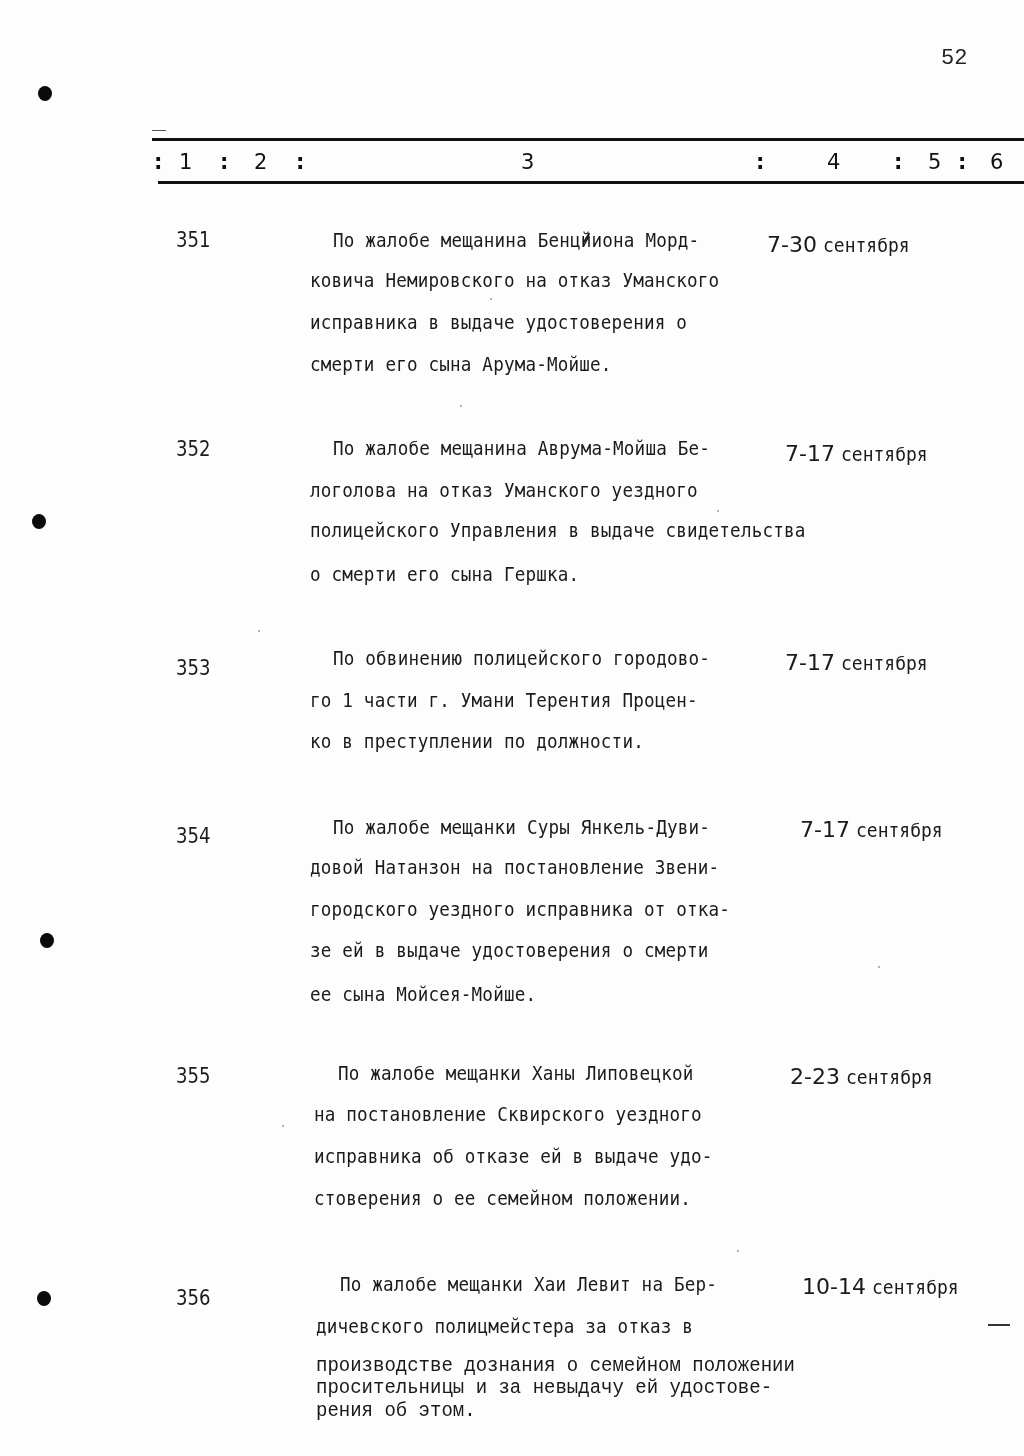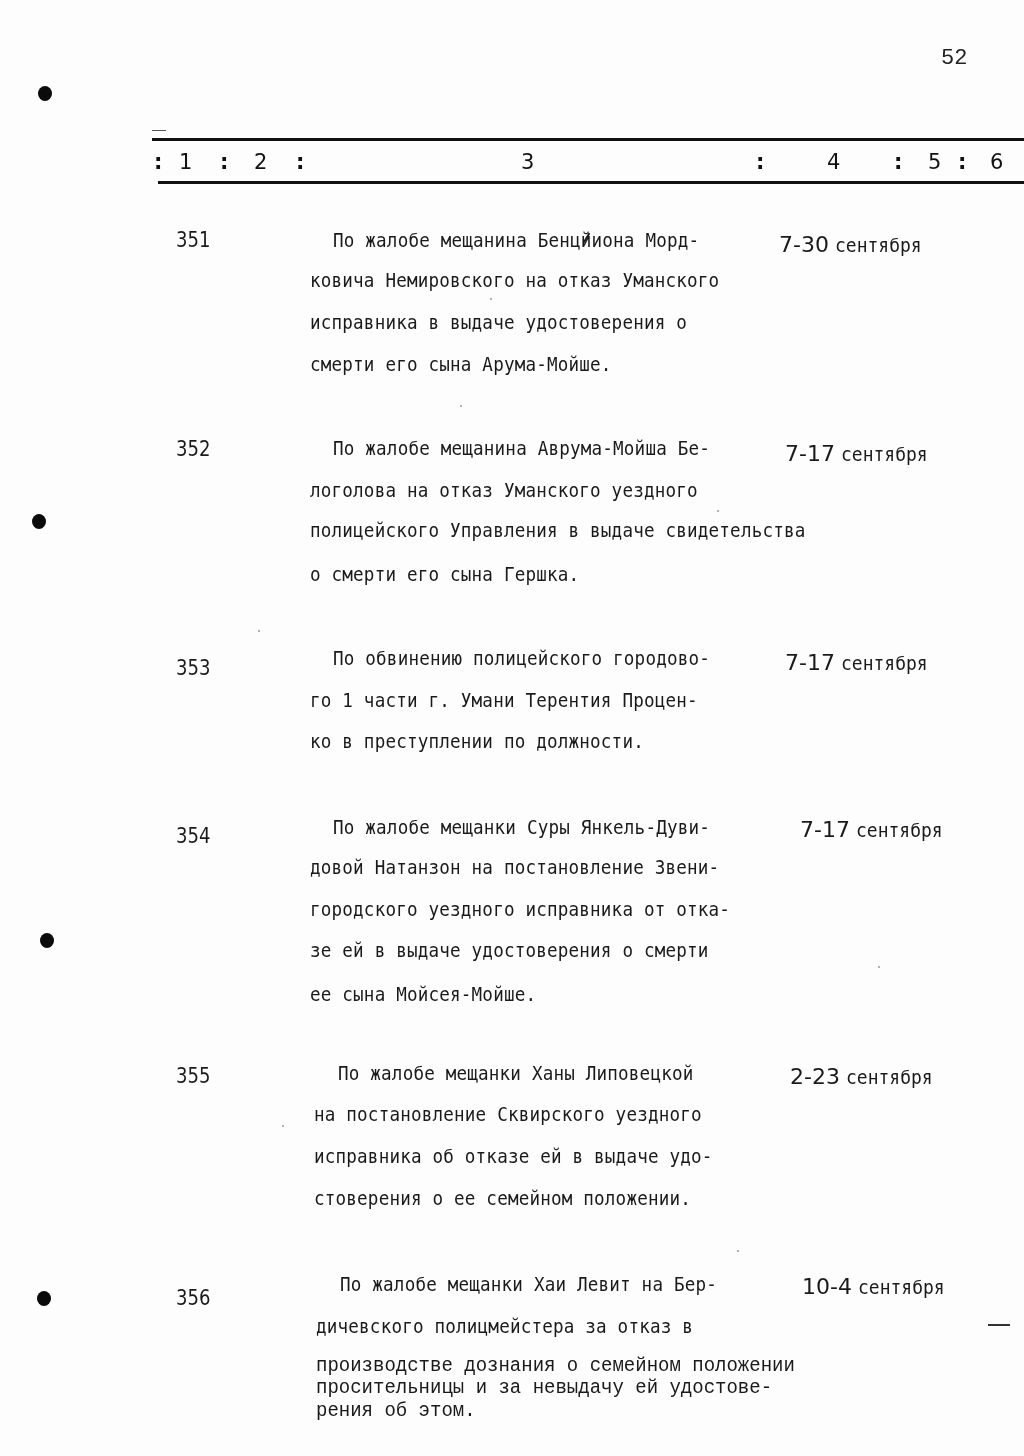--- a/index.html
+++ b/index.html
@@ -168,21 +168,21 @@
     <span class="colsep" style="left:958px;">:</span>
     <span class="colhdr" style="left:990px;">6</span>
   </div>
 
   <div>
     <div class="entry-num" style="top:228px;">351</div>
     <div class="entry-line" style="left:333px; top:228px;"><span>По жалобе мещанина Бенц</span><span class="struck">й</span><span>иона Морд-</span></div>
     <div class="entry-line" style="left:310px; top:268px;">ковича Немировского на отказ Уманского</div>
     <div class="entry-line" style="left:310px; top:310px;">исправника в выдаче удостоверения о</div>
     <div class="entry-line" style="left:310px; top:352px;">смерти его сына Арума-Мойше.</div>
-    <div class="entry-date" style="left:767px; top:232px;margin-left:12px;"><span class="days">7-30</span><span class="month">сентября</span></div>
+    <div class="entry-date" style="left:767px; top:232px;"><span class="days">7-30</span><span class="month">сентября</span></div>
   </div>
 
   <div>
     <div class="entry-num" style="top:437px;">352</div>
     <div class="entry-line" style="left:333px; top:436px;">По жалобе мещанина Аврума-Мойша Бе-</div>
     <div class="entry-line" style="left:310px; top:478px;">логолова на отказ Уманского уездного</div>
     <div class="entry-line" style="left:310px; top:518px;">полицейского Управления в выдаче свидетельства</div>
     <div class="entry-line" style="left:310px; top:562px;">о смерти его сына Гершка.</div>
     <div class="entry-date" style="left:785px; top:441px;"><span class="days">7-17</span><span class="month">сентября</span></div>
   </div>
@@ -214,21 +214,21 @@
     <div class="entry-date" style="left:790px; top:1064px;"><span class="days">2-23</span><span class="month">сентября</span></div>
   </div>
 
   <div>
     <div class="entry-num" style="top:1286px;">356</div>
     <div class="entry-line" style="left:340px; top:1272px;">По жалобе мещанки Хаи Левит на Бер-</div>
     <div class="entry-line" style="left:316px; top:1314px;">дичевского полицмейстера за отказ в</div>
     <div class="alt-font" style="left:316px; top:1355px;">производстве дознания о семейном положении</div>
     <div class="alt-font" style="left:316px; top:1377px;">просительницы и за невыдачу ей удостове-</div>
     <div class="alt-font" style="left:316px; top:1400px;">рения об этом.</div>
-    <div class="entry-date" style="left:802px; top:1274px;"><span class="days">10-4</span><span class="month">сентября</span></div>
+    <div class="entry-date" style="left:802px; top:1274px;"><span class="days">10-14</span><span class="month">сентября</span></div>
   </div>
 
   <div class="margin-dash"></div>
 
   <div class="speck" style="left:490px; top:298px;"></div>
   <div class="speck" style="left:460px; top:405px;"></div>
   <div class="speck" style="left:717px; top:510px;"></div>
   <div class="speck" style="left:258px; top:630px;"></div>
   <div class="speck" style="left:878px; top:966px;"></div>
   <div class="speck" style="left:737px; top:1250px;"></div>

